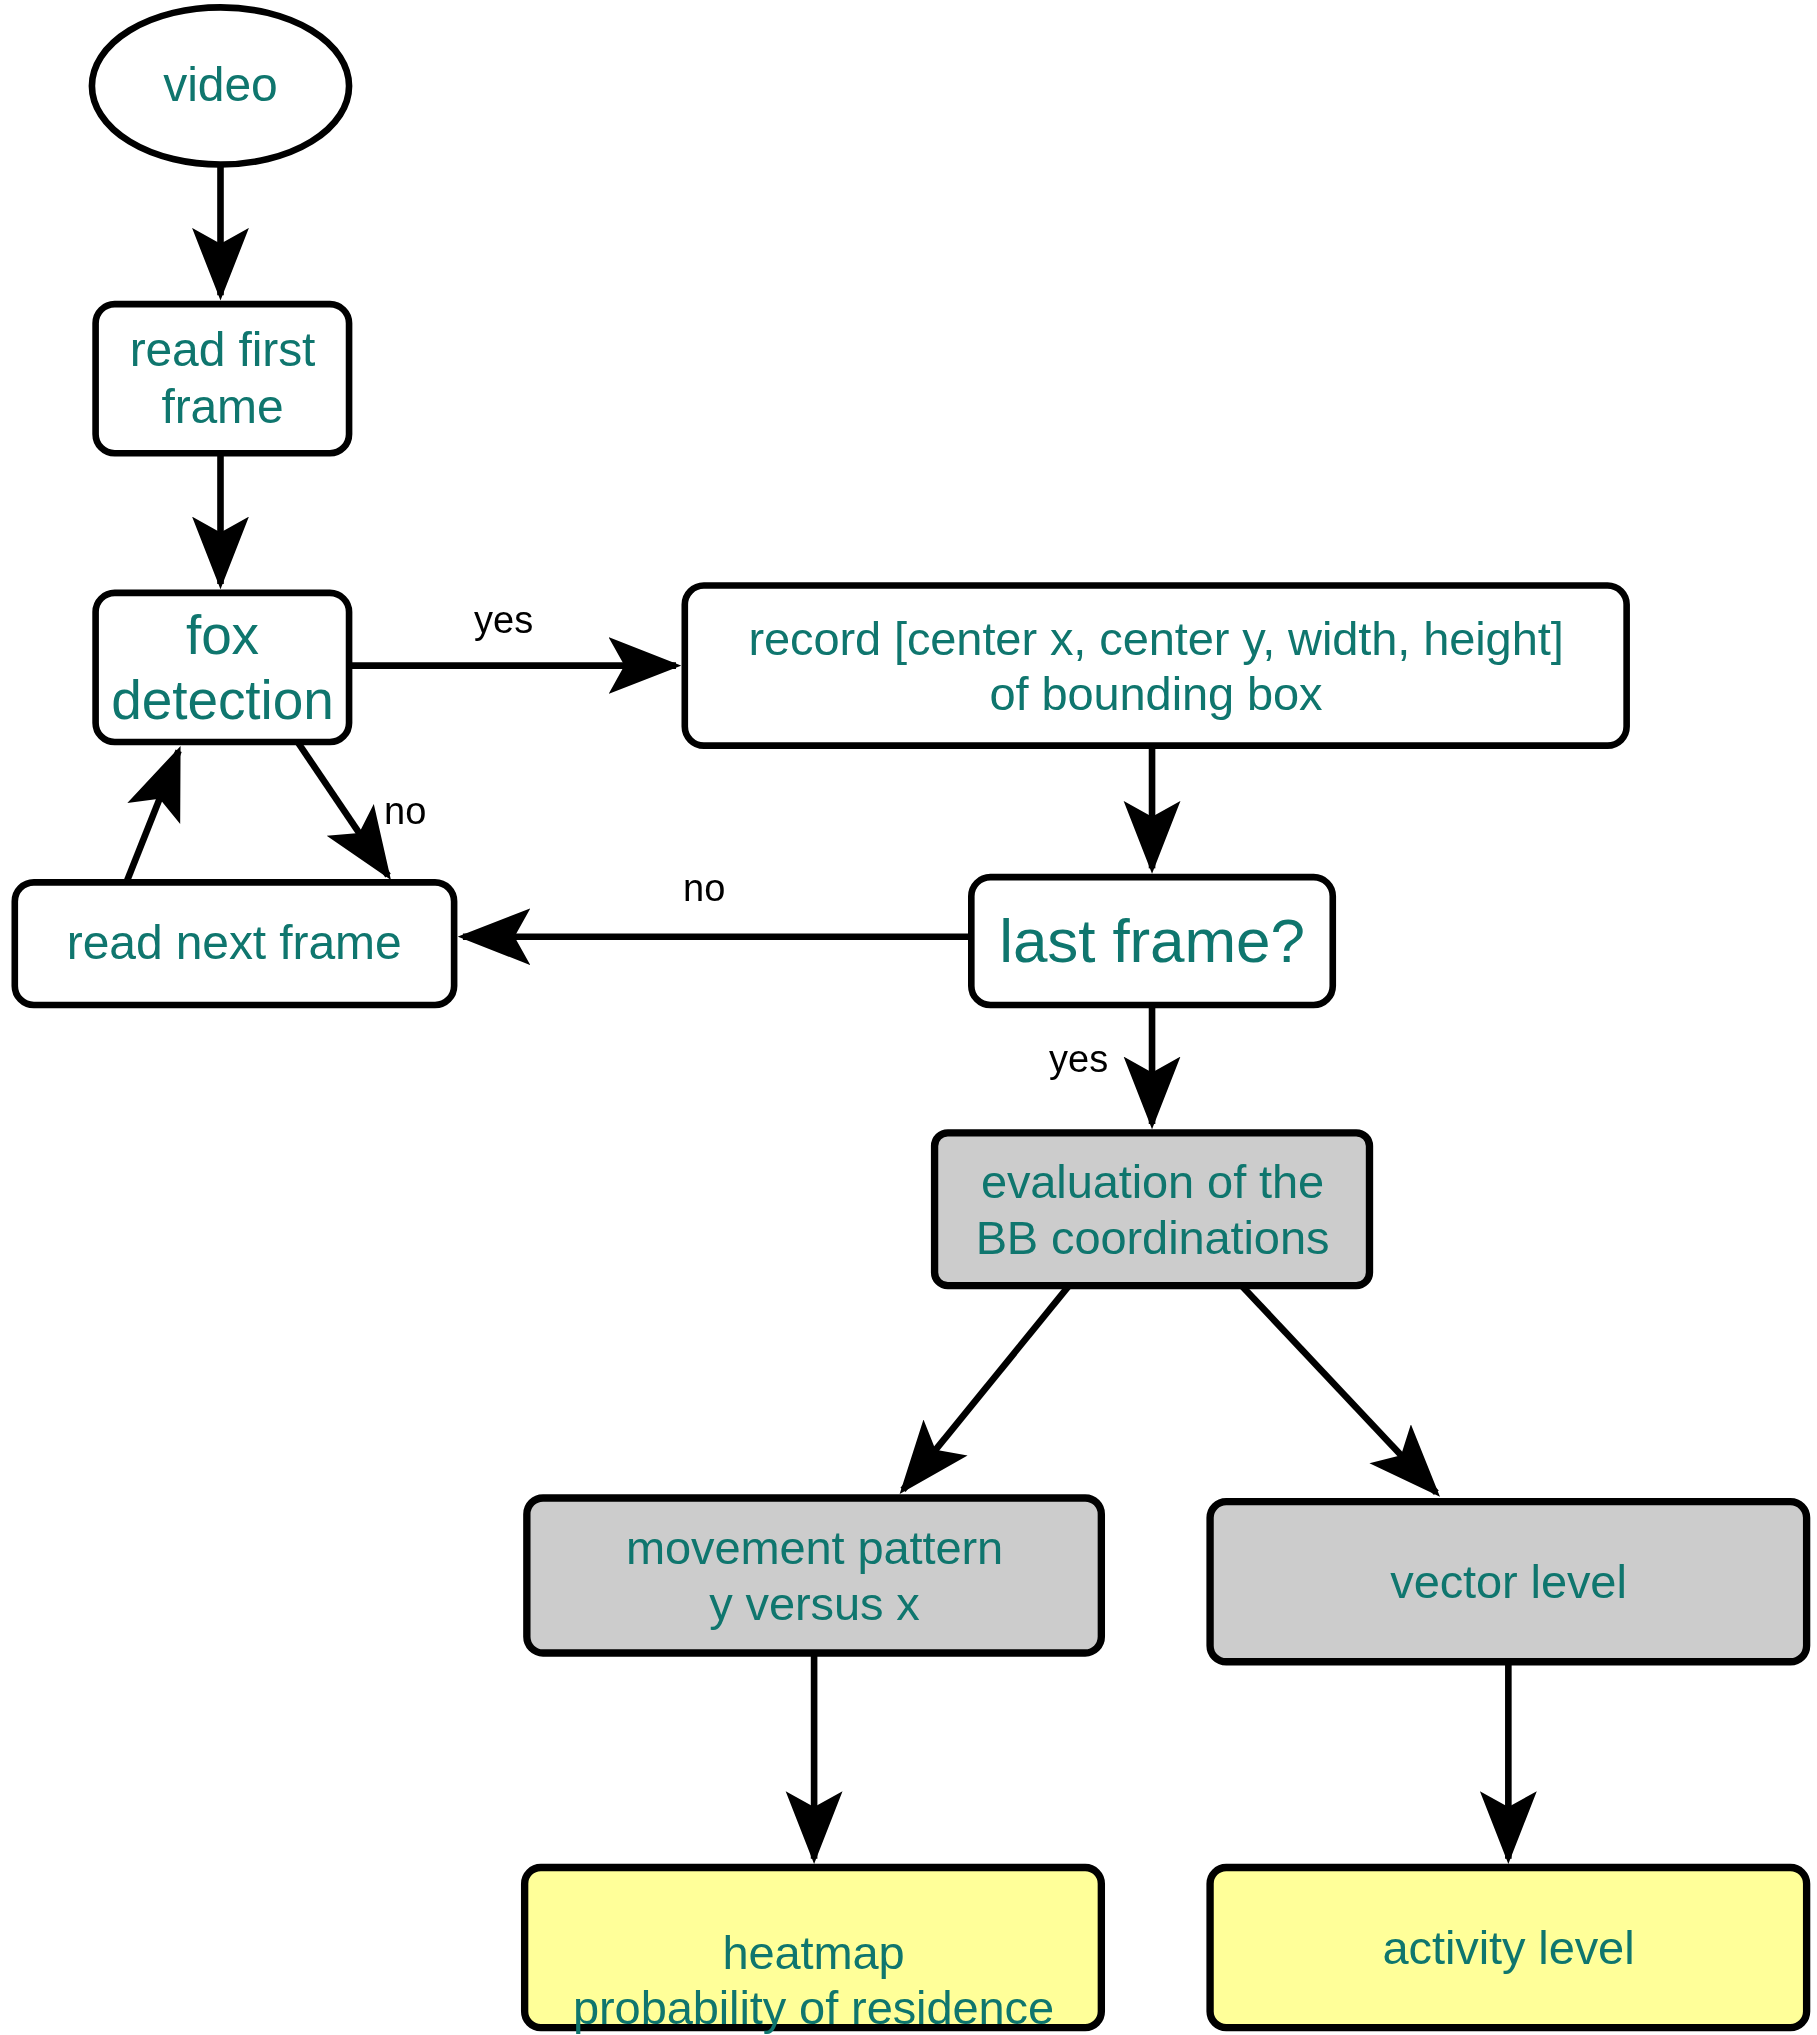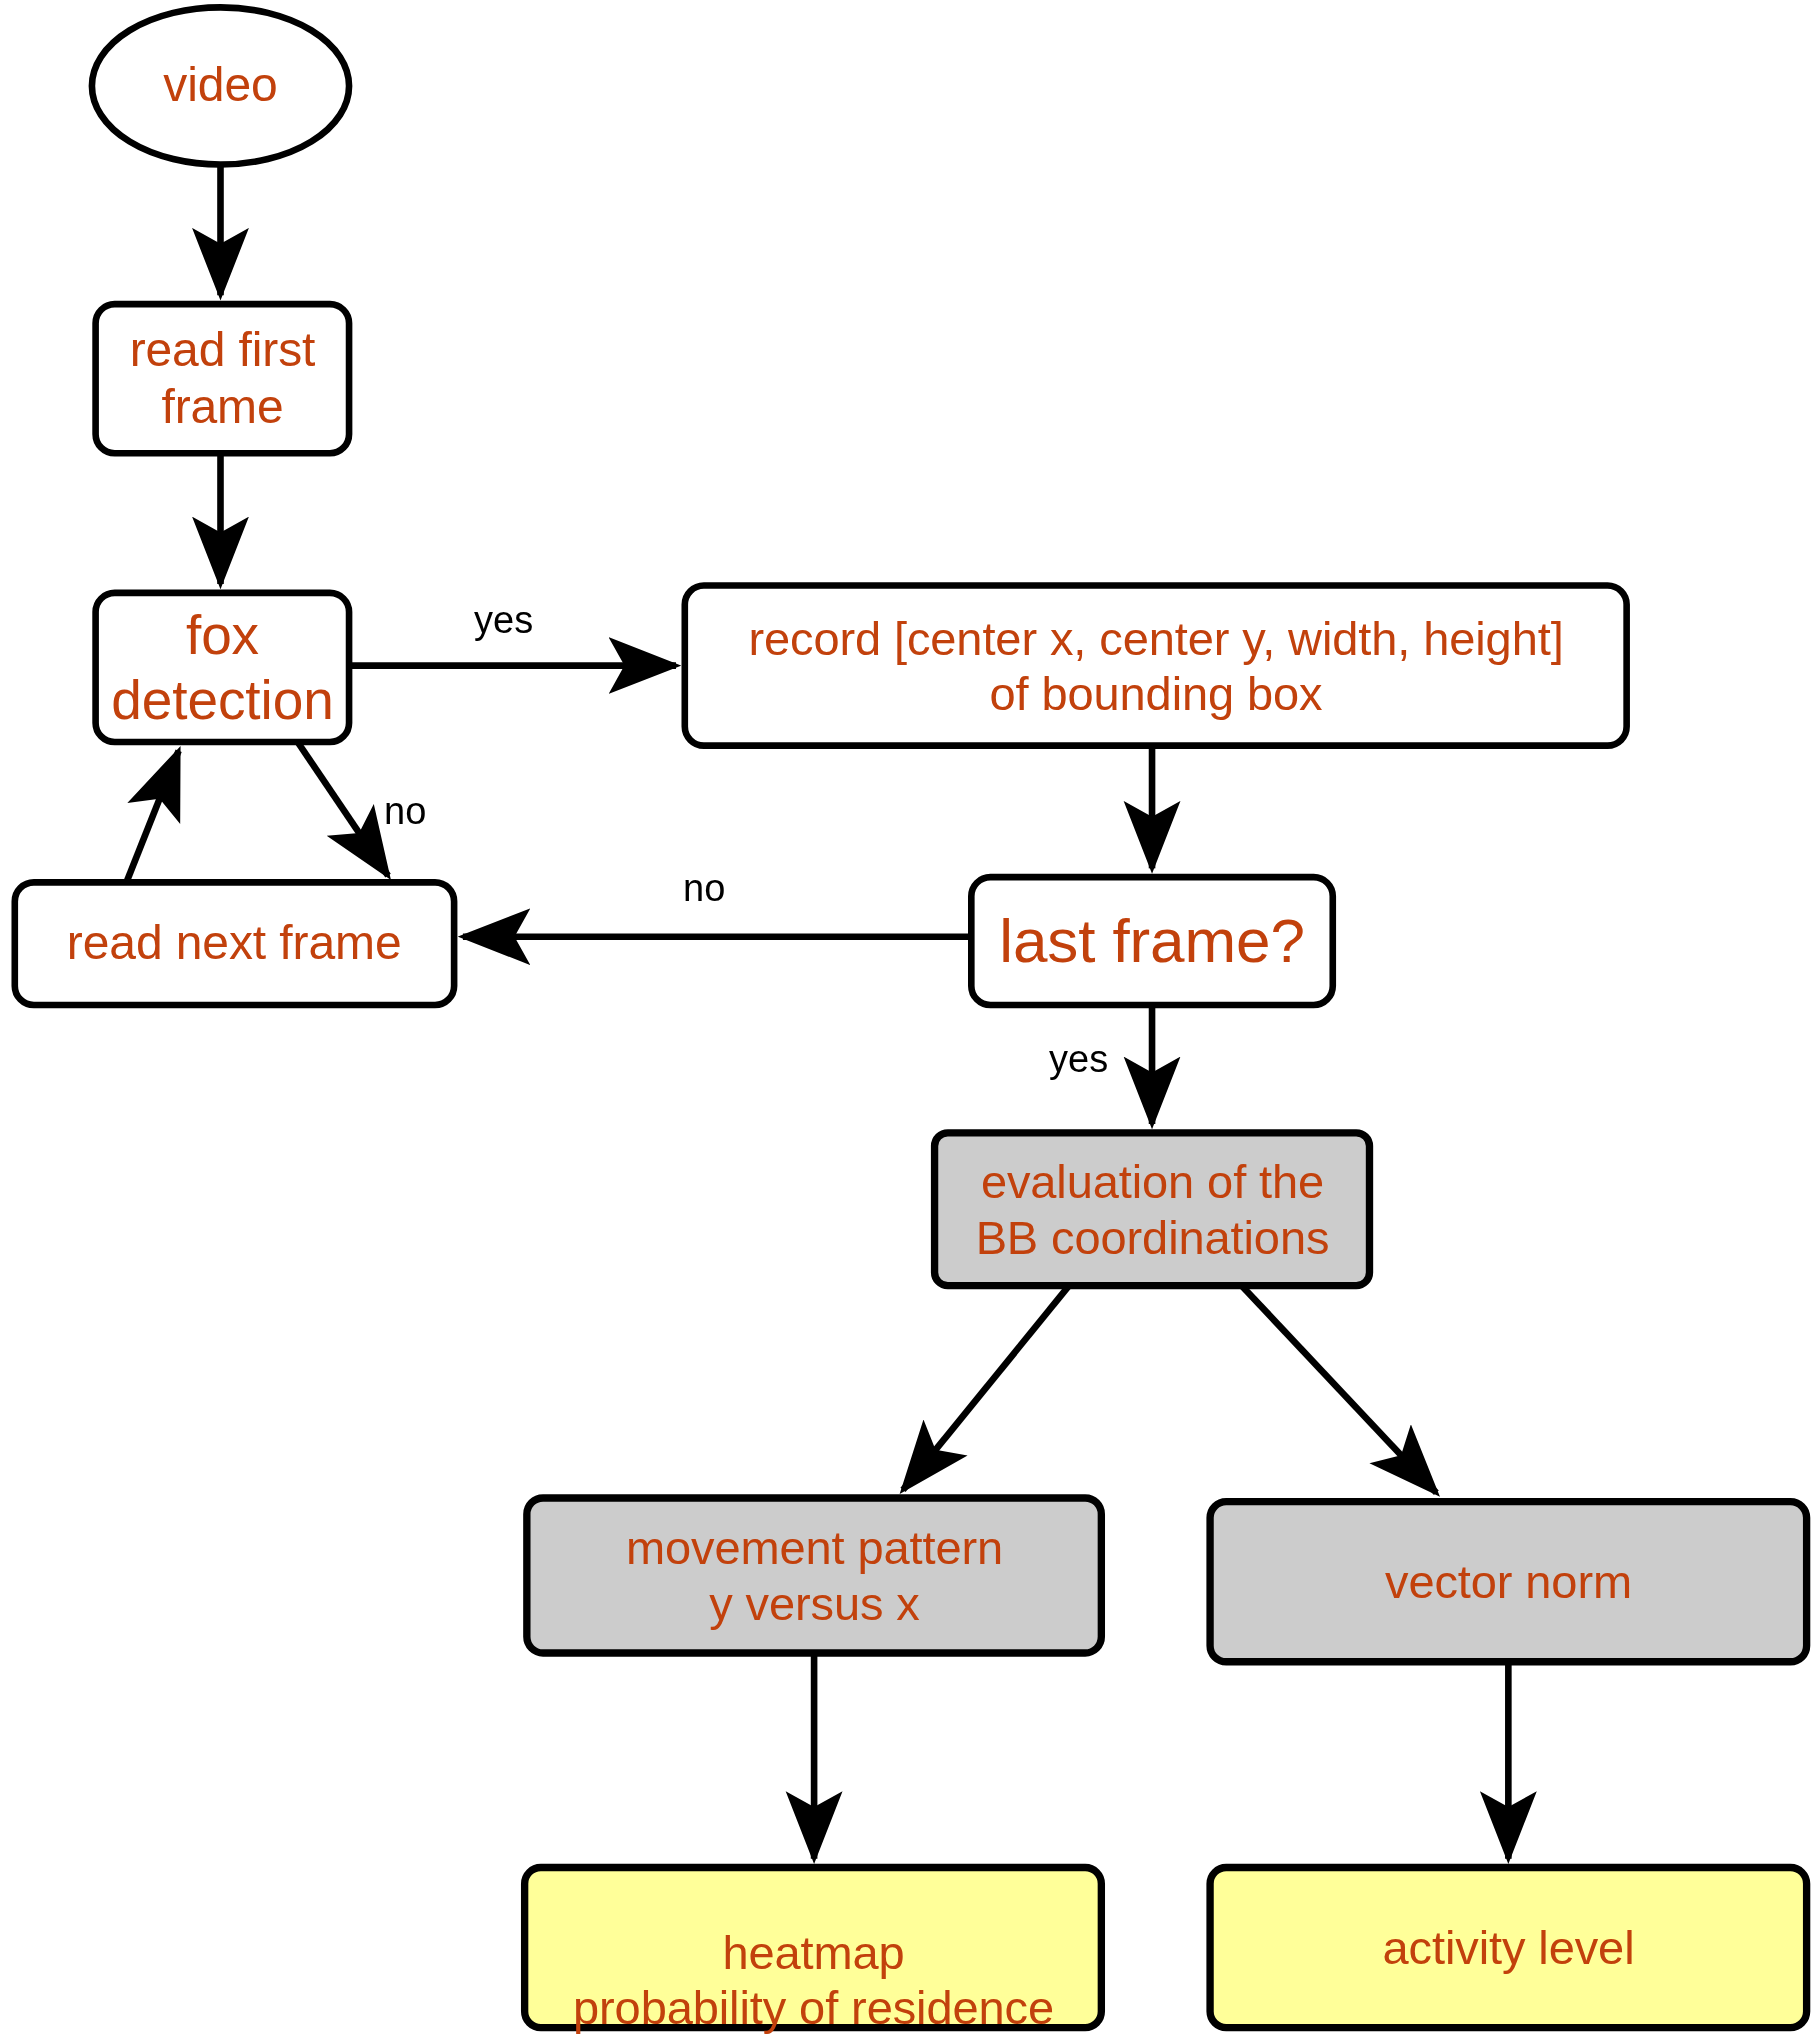--- a/index.html
+++ b/index.html
@@ -23,21 +23,21 @@
     top: 0;
     width: 1817px;
     height: 2035px;
   }
   .node-label {
     position: absolute;
     display: flex;
     align-items: center;
     justify-content: center;
     text-align: center;
-    color: #c2410c;
+    color: #0f766e;
     font-size: 46px;
     line-height: 1.18;
     white-space: pre-line;
     pointer-events: none;
     letter-spacing: -0.1px;
   }
   .edge-label {
     position: absolute;
     color: #000000;
     font-size: 38px;
@@ -118,21 +118,21 @@
   <div class="node-label" style="left:14.7px; top:882px; width:439px; height:123px; font-size:48px;">read next frame</div>
 
   <div class="node-label" style="left:971px; top:877px; width:362px; height:128px; font-size:62px;">last frame?</div>
 
   <div class="node-label" style="left:935px; top:1133px; width:435px; height:153px; font-size:47px;text-align:center;">evaluation of the
 BB coordinations</div>
 
   <div class="node-label" style="left:527px; top:1498px; width:575px; height:155px; font-size:47px;">movement pattern
 y versus x</div>
 
-  <div class="node-label" style="left:1210px; top:1502px; width:597px; height:160px; font-size:47px;">vector norm</div>
+  <div class="node-label" style="left:1210px; top:1502px; width:597px; height:160px; font-size:47px;">vector level</div>
 
   <div class="node-label" style="left:525px; top:1900px; width:577px; height:160px; font-size:47px;">heatmap
 probability of residence</div>
 
   <div class="node-label" style="left:1210px; top:1868px; width:597px; height:160px; font-size:47px;">activity level</div>
 
   <div class="edge-label" style="left:474px; top:601px;">yes</div>
 
   <div class="edge-label" style="left:384px; top:792px;">no</div>
 

